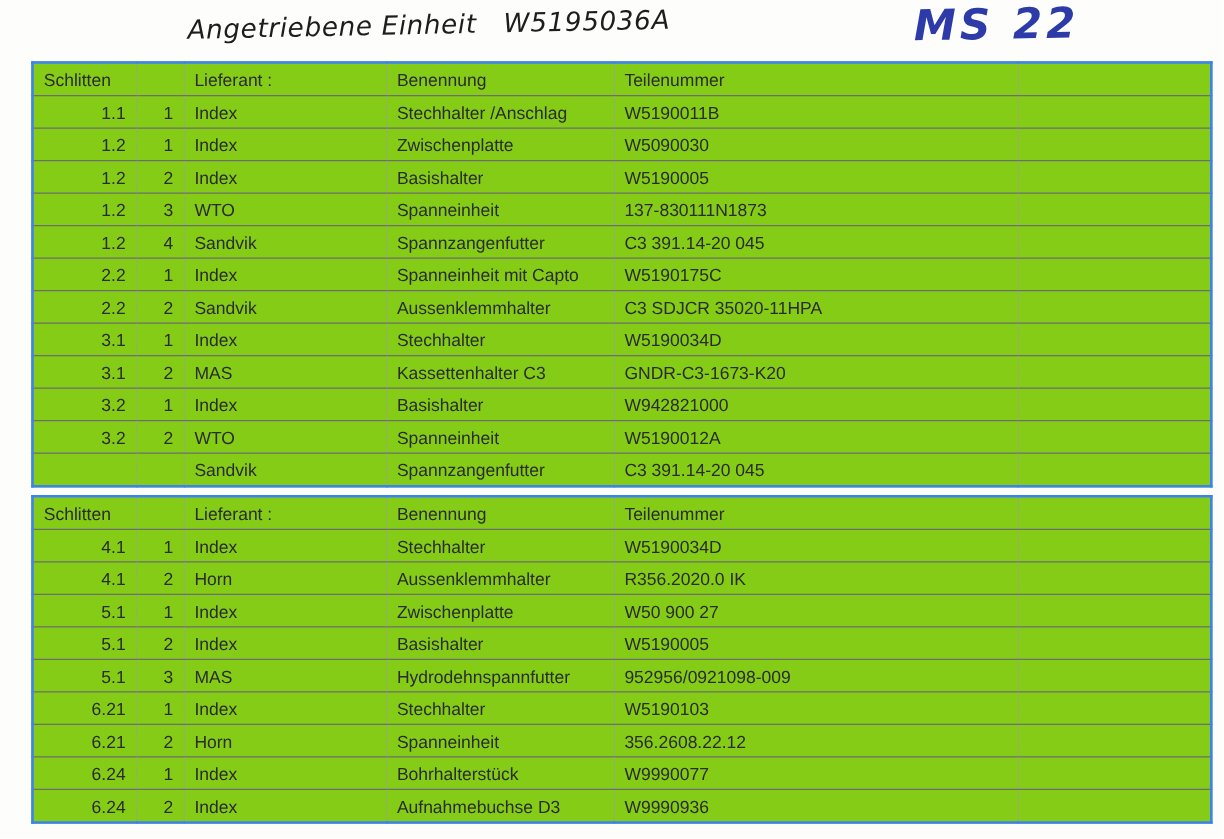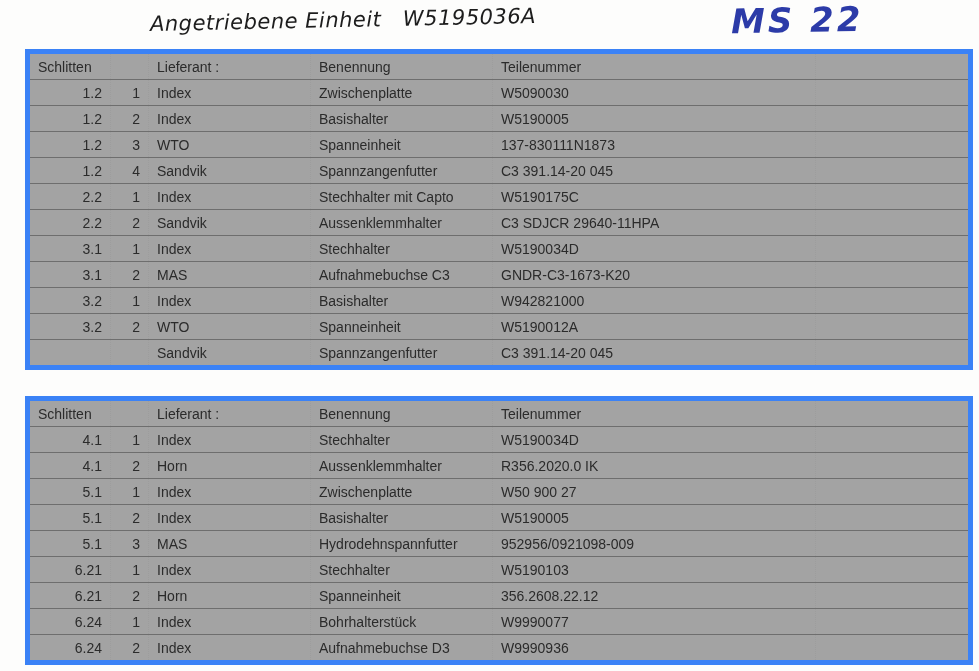--- a/index.html
+++ b/index.html
@@ -5,21 +5,21 @@
   html,body{margin:0;padding:0;background:#ffffff;}
   .page{
     position:relative;width:979px;height:671px;background:#fdfdfc;
     font-family:"Liberation Sans",sans-serif;color:#2b2b2b;overflow:hidden;
   }
   .hw{position:absolute;font-family:"DejaVu Sans",sans-serif;font-style:italic;white-space:pre;}
   .hw-title{left:150px;top:8px;font-size:21px;color:#1d1d1d;transform:rotate(-1.2deg);letter-spacing:0.5px;}
   .hw-code{left:731px;top:0px;font-size:34px;font-weight:bold;color:#2c3ba8;letter-spacing:3px;transform:rotate(-1deg);}
   table.parts{
     position:absolute;left:25px;width:943px;border-collapse:collapse;table-layout:fixed;
-    background:#a3a3a3;border:5px solid #3b82f6;
+    background:#84cc16;border:2px solid #3b82f6;
   }
   .t1{top:49px;}
   .t2{top:396px;}
   .parts th,.parts td{
     border-top:1px solid #6e6e6e;border-bottom:1px solid #6e6e6e;
     border-left:1px dotted #9d9d9d;border-right:1px dotted #9d9d9d;
     height:25px;padding:0 8px;font-size:14px;font-weight:normal;
     text-align:left;overflow:hidden;white-space:nowrap;color:#2b2b2b;
   }
   .parts td.num{text-align:right;}
@@ -48,20 +48,28 @@
         <th>Schlitten</th>
         <th></th>
         <th>Lieferant :</th>
         <th>Benennung</th>
         <th>Teilenummer</th>
         <th></th>
       </tr>
     </thead>
     <tbody>
       <tr>
+          <td class="num">1.1</td>
+          <td class="num">1</td>
+          <td>Index</td>
+          <td>Stechhalter /Anschlag</td>
+          <td>W5190011B</td>
+          <td></td>
+        </tr>
+      <tr>
           <td class="num">1.2</td>
           <td class="num">1</td>
           <td>Index</td>
           <td>Zwischenplatte</td>
           <td>W5090030</td>
           <td></td>
         </tr>
       <tr>
           <td class="num">1.2</td>
           <td class="num">2</td>
@@ -83,45 +91,45 @@
           <td class="num">4</td>
           <td>Sandvik</td>
           <td>Spannzangenfutter</td>
           <td>C3 391.14-20 045</td>
           <td></td>
         </tr>
       <tr>
           <td class="num">2.2</td>
           <td class="num">1</td>
           <td>Index</td>
-          <td>Stechhalter mit Capto</td>
+          <td>Spanneinheit mit Capto</td>
           <td>W5190175C</td>
           <td></td>
         </tr>
       <tr>
           <td class="num">2.2</td>
           <td class="num">2</td>
           <td>Sandvik</td>
           <td>Aussenklemmhalter</td>
-          <td>C3 SDJCR 29640-11HPA</td>
+          <td>C3 SDJCR 35020-11HPA</td>
           <td></td>
         </tr>
       <tr>
           <td class="num">3.1</td>
           <td class="num">1</td>
           <td>Index</td>
           <td>Stechhalter</td>
           <td>W5190034D</td>
           <td></td>
         </tr>
       <tr>
           <td class="num">3.1</td>
           <td class="num">2</td>
           <td>MAS</td>
-          <td>Aufnahmebuchse C3</td>
+          <td>Kassettenhalter C3</td>
           <td>GNDR-C3-1673-K20</td>
           <td></td>
         </tr>
       <tr>
           <td class="num">3.2</td>
           <td class="num">1</td>
           <td>Index</td>
           <td>Basishalter</td>
           <td>W942821000</td>
           <td></td>

